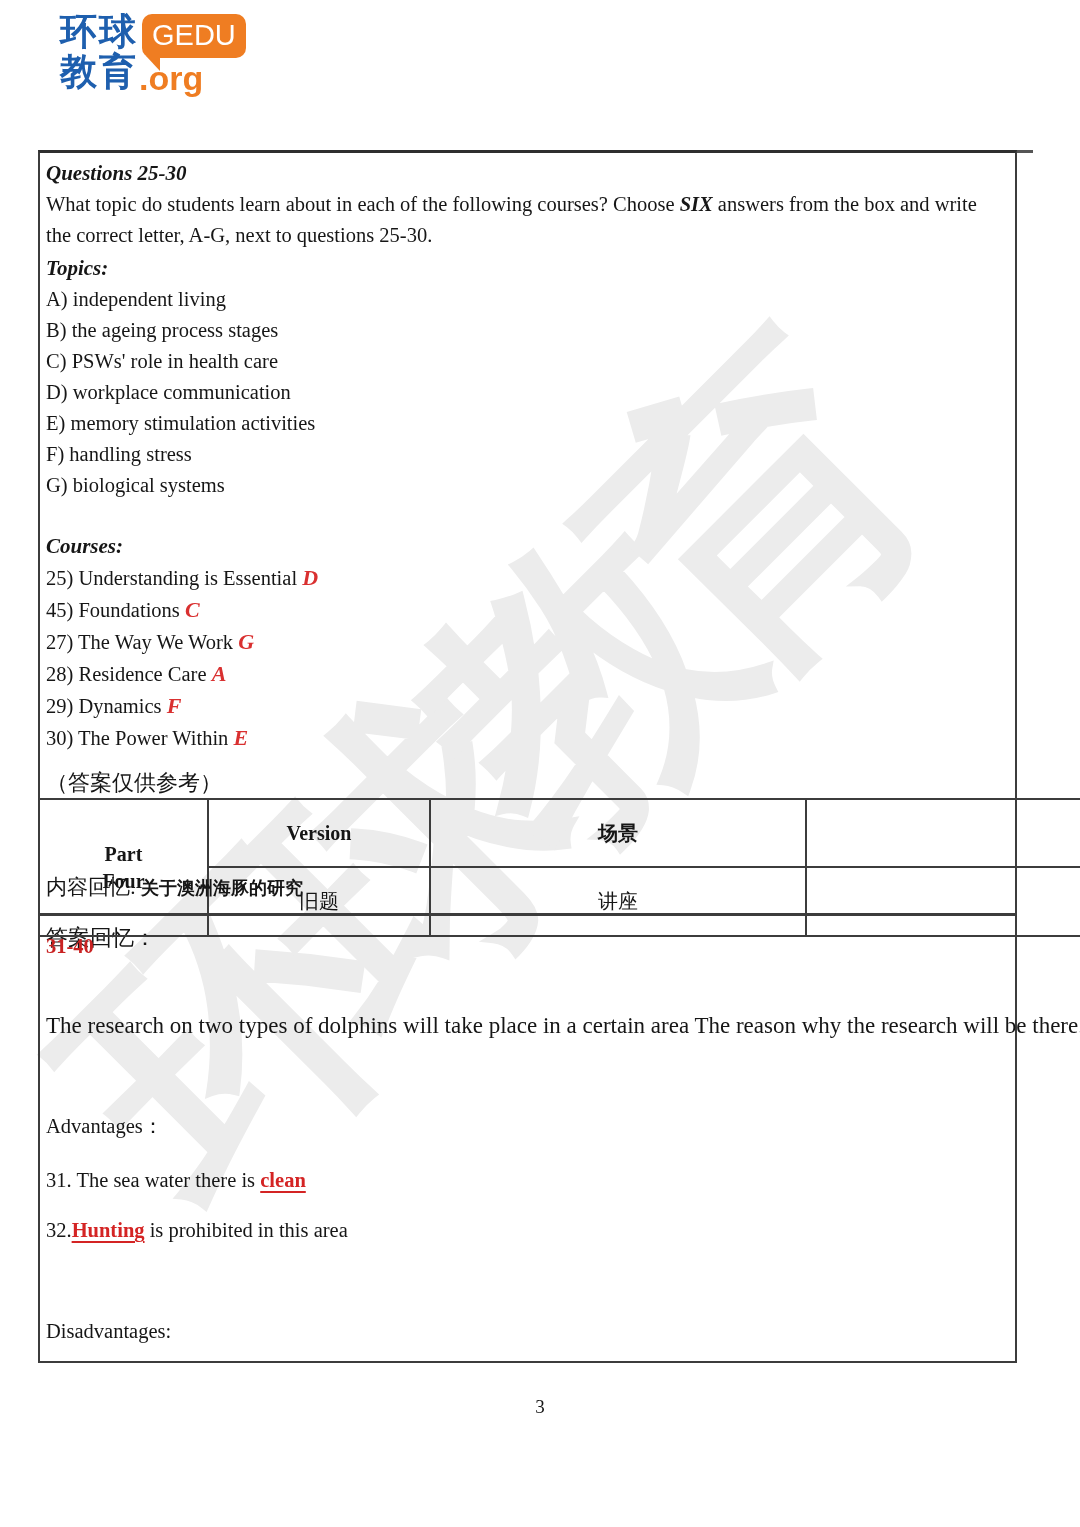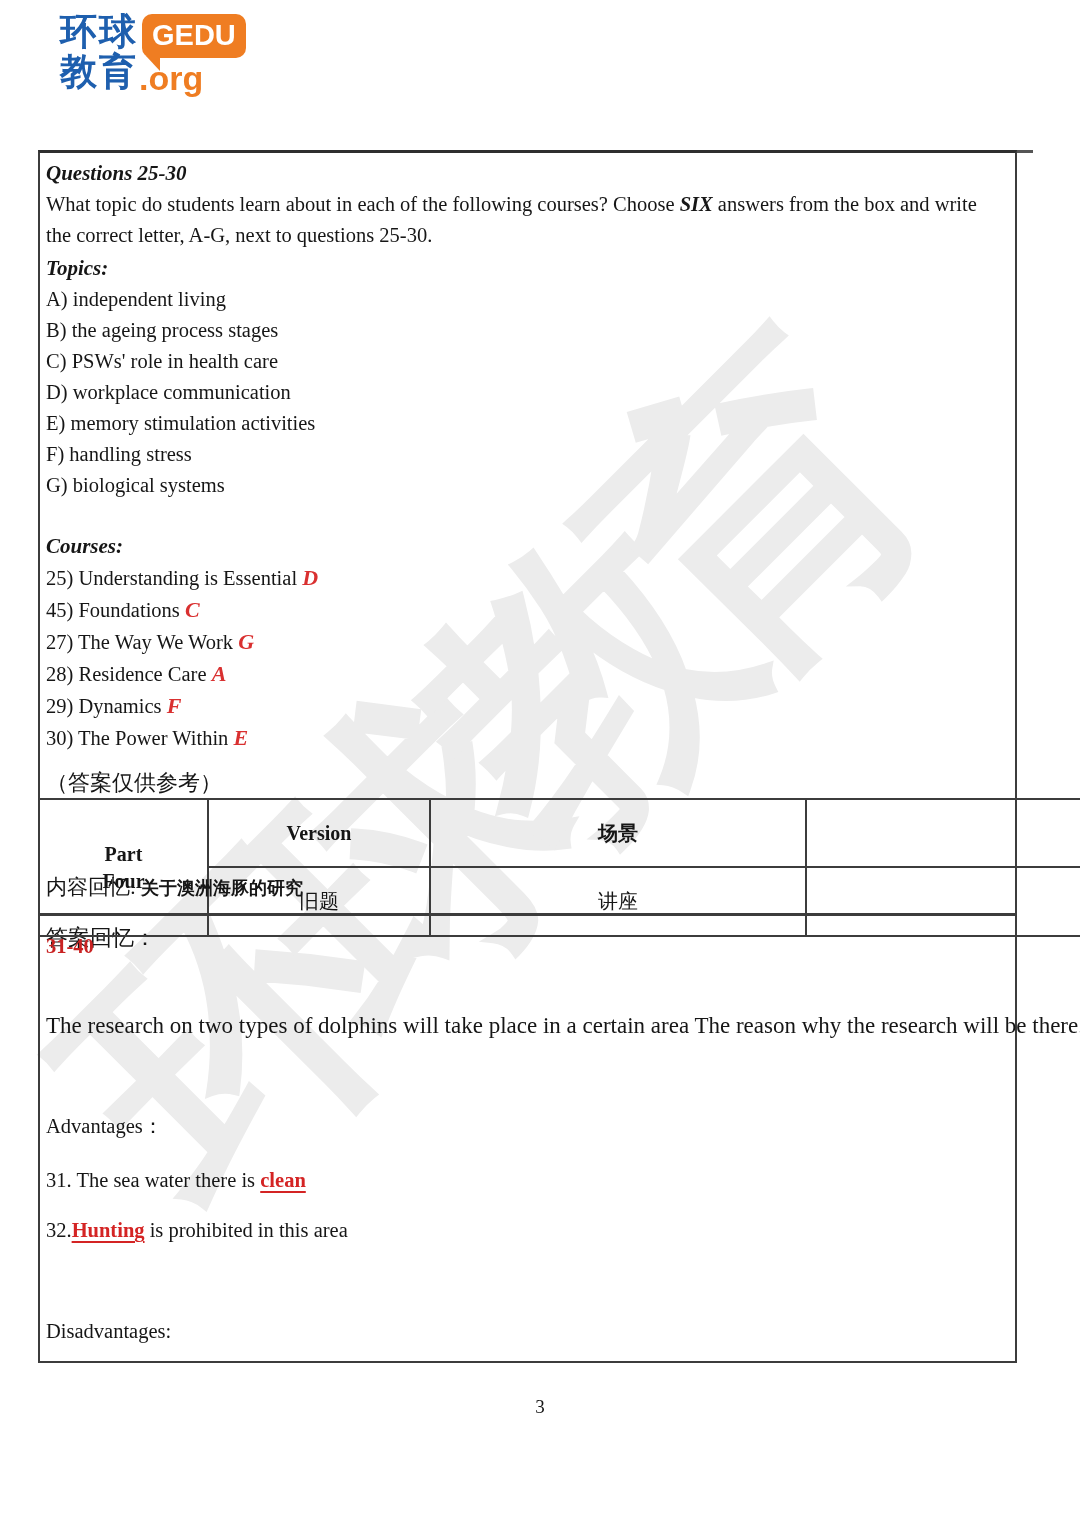--- a/index.html
+++ b/index.html
@@ -34,21 +34,21 @@
     font-family:"Liberation Sans","DejaVu Sans",sans-serif;
     font-weight:bold;color:#1e5fae;
     font-size:37px;line-height:40px;letter-spacing:2px;
   }
   .gedu-bubble{
     position:relative;
     margin-left:4px;margin-top:2px;
     background:#ef7d22;
     color:#ffffff;
     font-family:"Liberation Sans","DejaVu Sans",sans-serif;
-    font-weight:bold;
+    font-weight:normal;
     font-size:29px;line-height:29px;
     padding:7px 10px 8px 10px;
     border-radius:10px;
   }
   .gedu-tail{
     position:absolute;left:4px;bottom:-13px;
     width:0;height:0;
     border-top:15px solid #ef7d22;
     border-left:14px solid transparent;
   }

